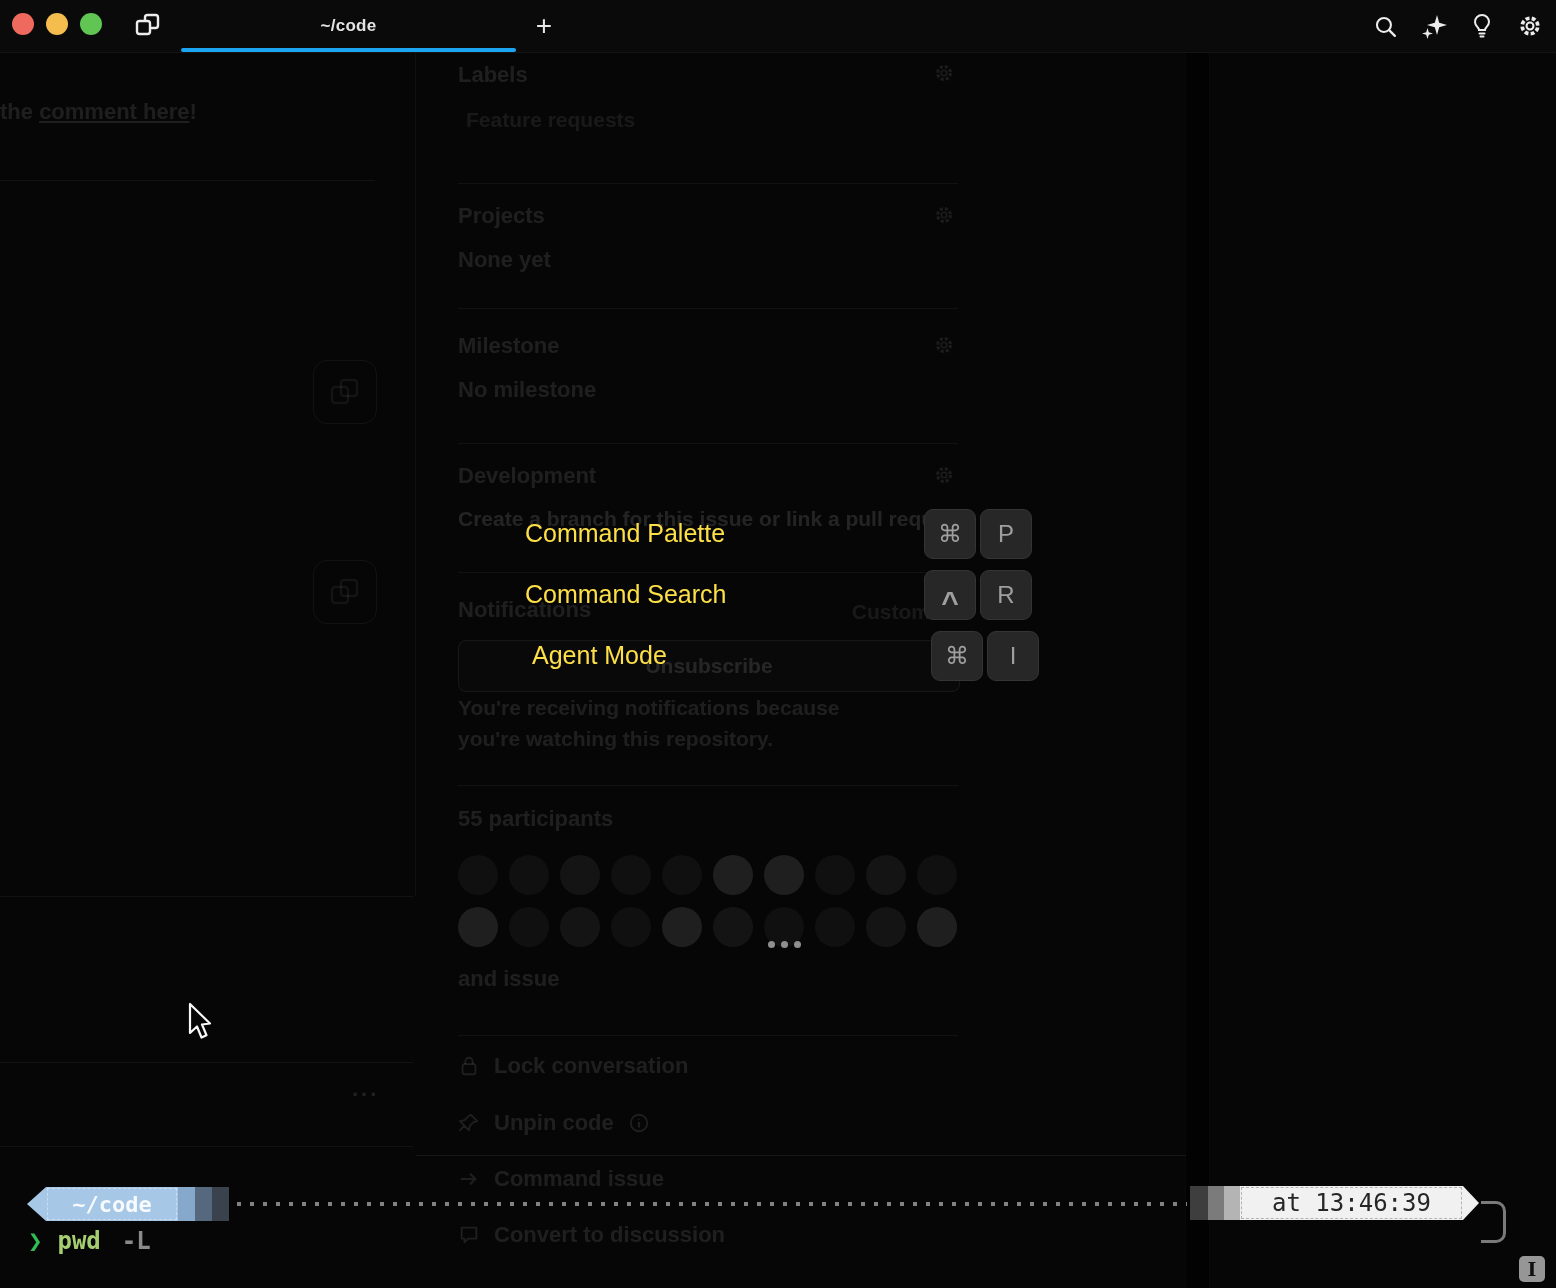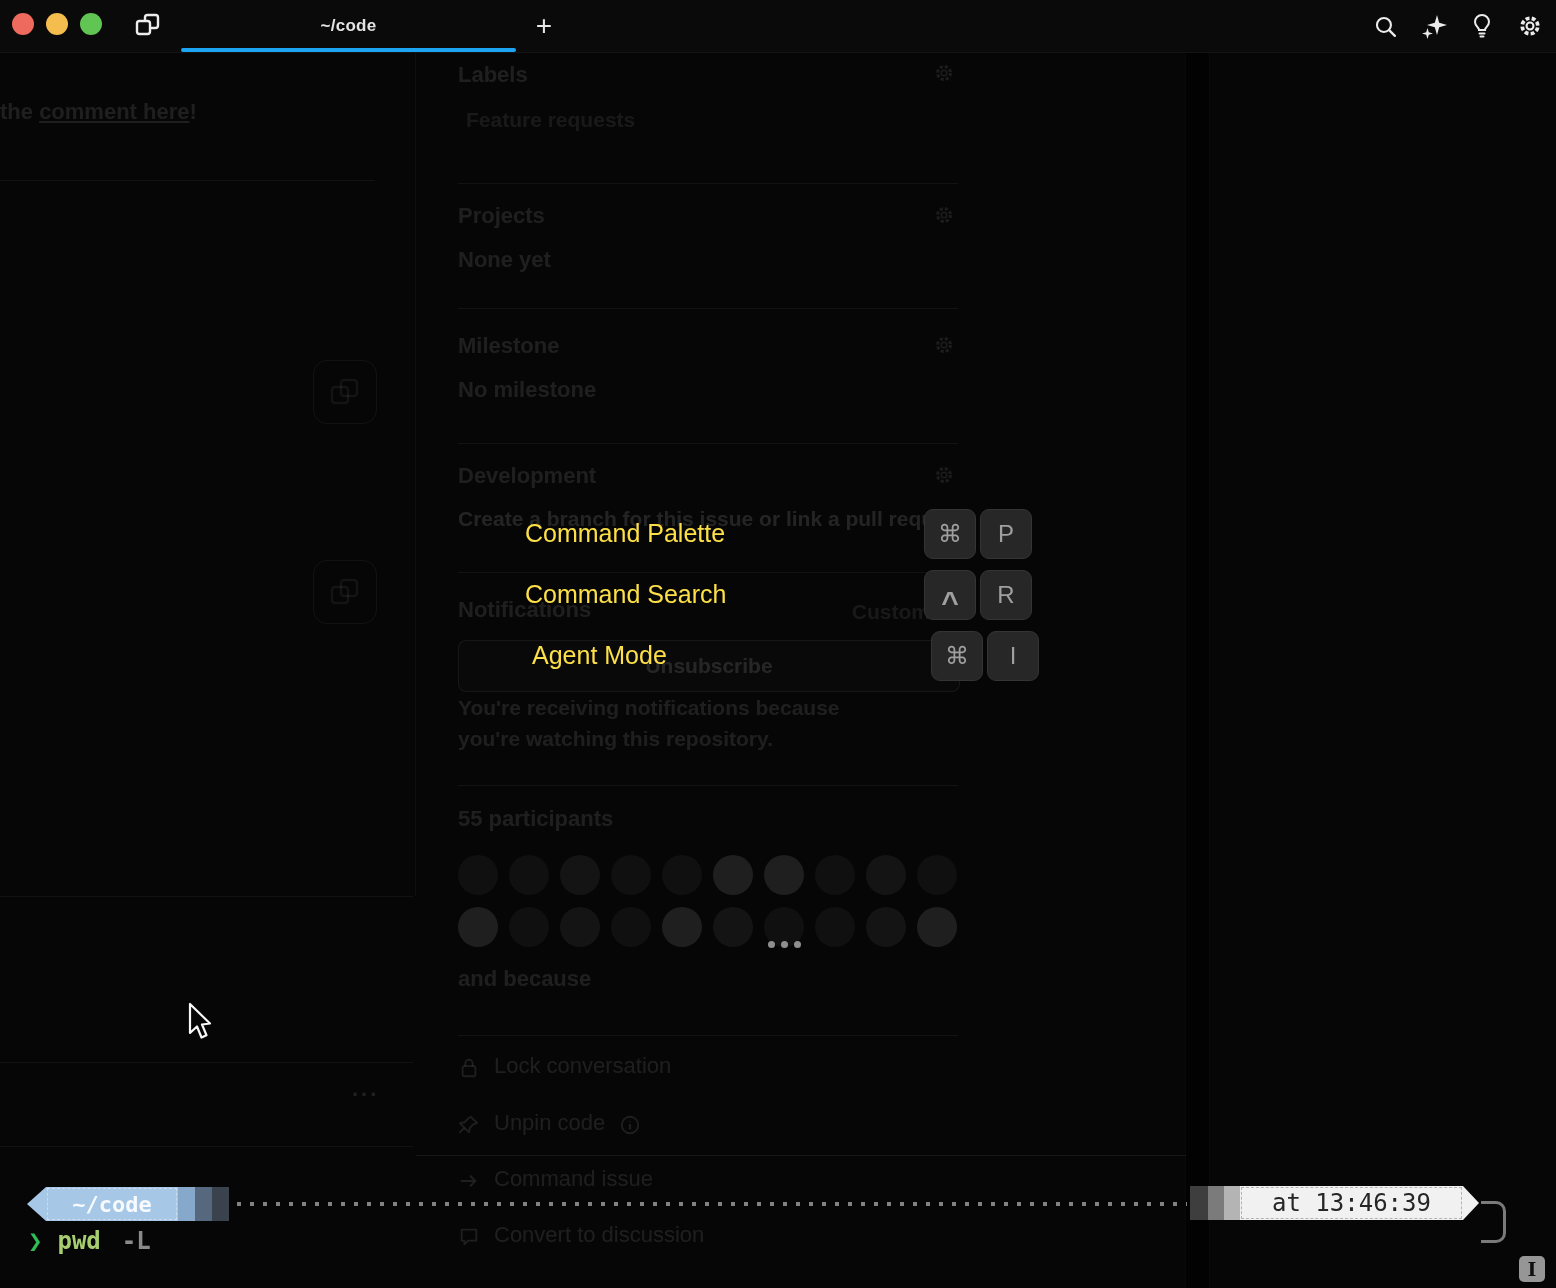--- a/index.html
+++ b/index.html
@@ -45,22 +45,22 @@
     font-size:21px; font-weight:bold; color:rgba(255,255,255,0.12); }
   .avatar-row { position:absolute; left:458px; display:flex; gap:11px; }
   .avatar { width:40px; height:40px; border-radius:50%; background:rgba(255,255,255,0.045); }
   .avatar:nth-child(3n) { background:rgba(255,255,255,0.06); }
   .avatar.bright { background:rgba(255,255,255,0.10); }
   .more-dots { position:absolute; left:768px; top:941px; display:flex; gap:6px; }
   .more-dots i { width:7px; height:7px; border-radius:50%; background:#8f8f8f; }
   .g-icon-box { position:absolute; width:62px; height:62px; border-radius:14px;
     border:1px solid rgba(255,255,255,0.05); }
   .g-icon-box svg { position:absolute; left:15px; top:15px; }
-  .g-action { position:absolute; left:458px; display:flex; align-items:flex-end; gap:14px;
-    font-size:22px; font-weight:normal; color:rgba(255,255,255,0.10); }
+  .g-action { position:absolute; left:458px; display:flex; align-items:center; gap:14px;
+    font-size:22px; font-weight:bold; color:rgba(255,255,255,0.10); }
   .g-ellipsis { position:absolute; left:352px; top:1076px; font-size:22px; font-weight:bold;
     letter-spacing:3px; color:rgba(255,255,255,0.11); }
   .right-band { position:absolute; left:1185px; top:52px; width:23px; height:1236px;
     background:#020202; border-left:1px solid rgba(255,255,255,0.03);
     border-right:1px solid rgba(255,255,255,0.03); }
 
   
   .sc-row { position:absolute; left:0; width:1556px; height:48px; z-index:20; }
   .sc-label { position:absolute; left:525px; top:0; height:48px; line-height:48px;
     font-size:25px; color:#fde047; }
@@ -203,21 +203,21 @@
         <span class="avatar"></span>
         <span class="avatar"></span>
         <span class="avatar"></span>
         <span class="avatar bright"></span>
     </div>
     <div class="more-dots">
         <i></i>
         <i></i>
         <i></i>
       </div>
-    <div class="g-h" style="left:458px; top:966px;">and because</div>
+    <div class="g-h" style="left:458px; top:966px;">and issue</div>
 
     <div class="g-line" style="left:458px; top:1035px; width:500px;"></div>
     <div class="g-action" style="top:1053px;">
       <svg width="22" height="22" viewBox="0 0 24 24">
         <rect x="5" y="10" width="14" height="11" rx="2" fill="none" stroke="rgba(255,255,255,0.10)" stroke-width="2"></rect>
         <path d="M8 10 V7 a4 4 0 0 1 8 0 v3" fill="none" stroke="rgba(255,255,255,0.10)" stroke-width="2"></path>
       </svg>
       <span>Lock conversation</span>
     </div>
     <div class="g-action" style="top:1110px;">

